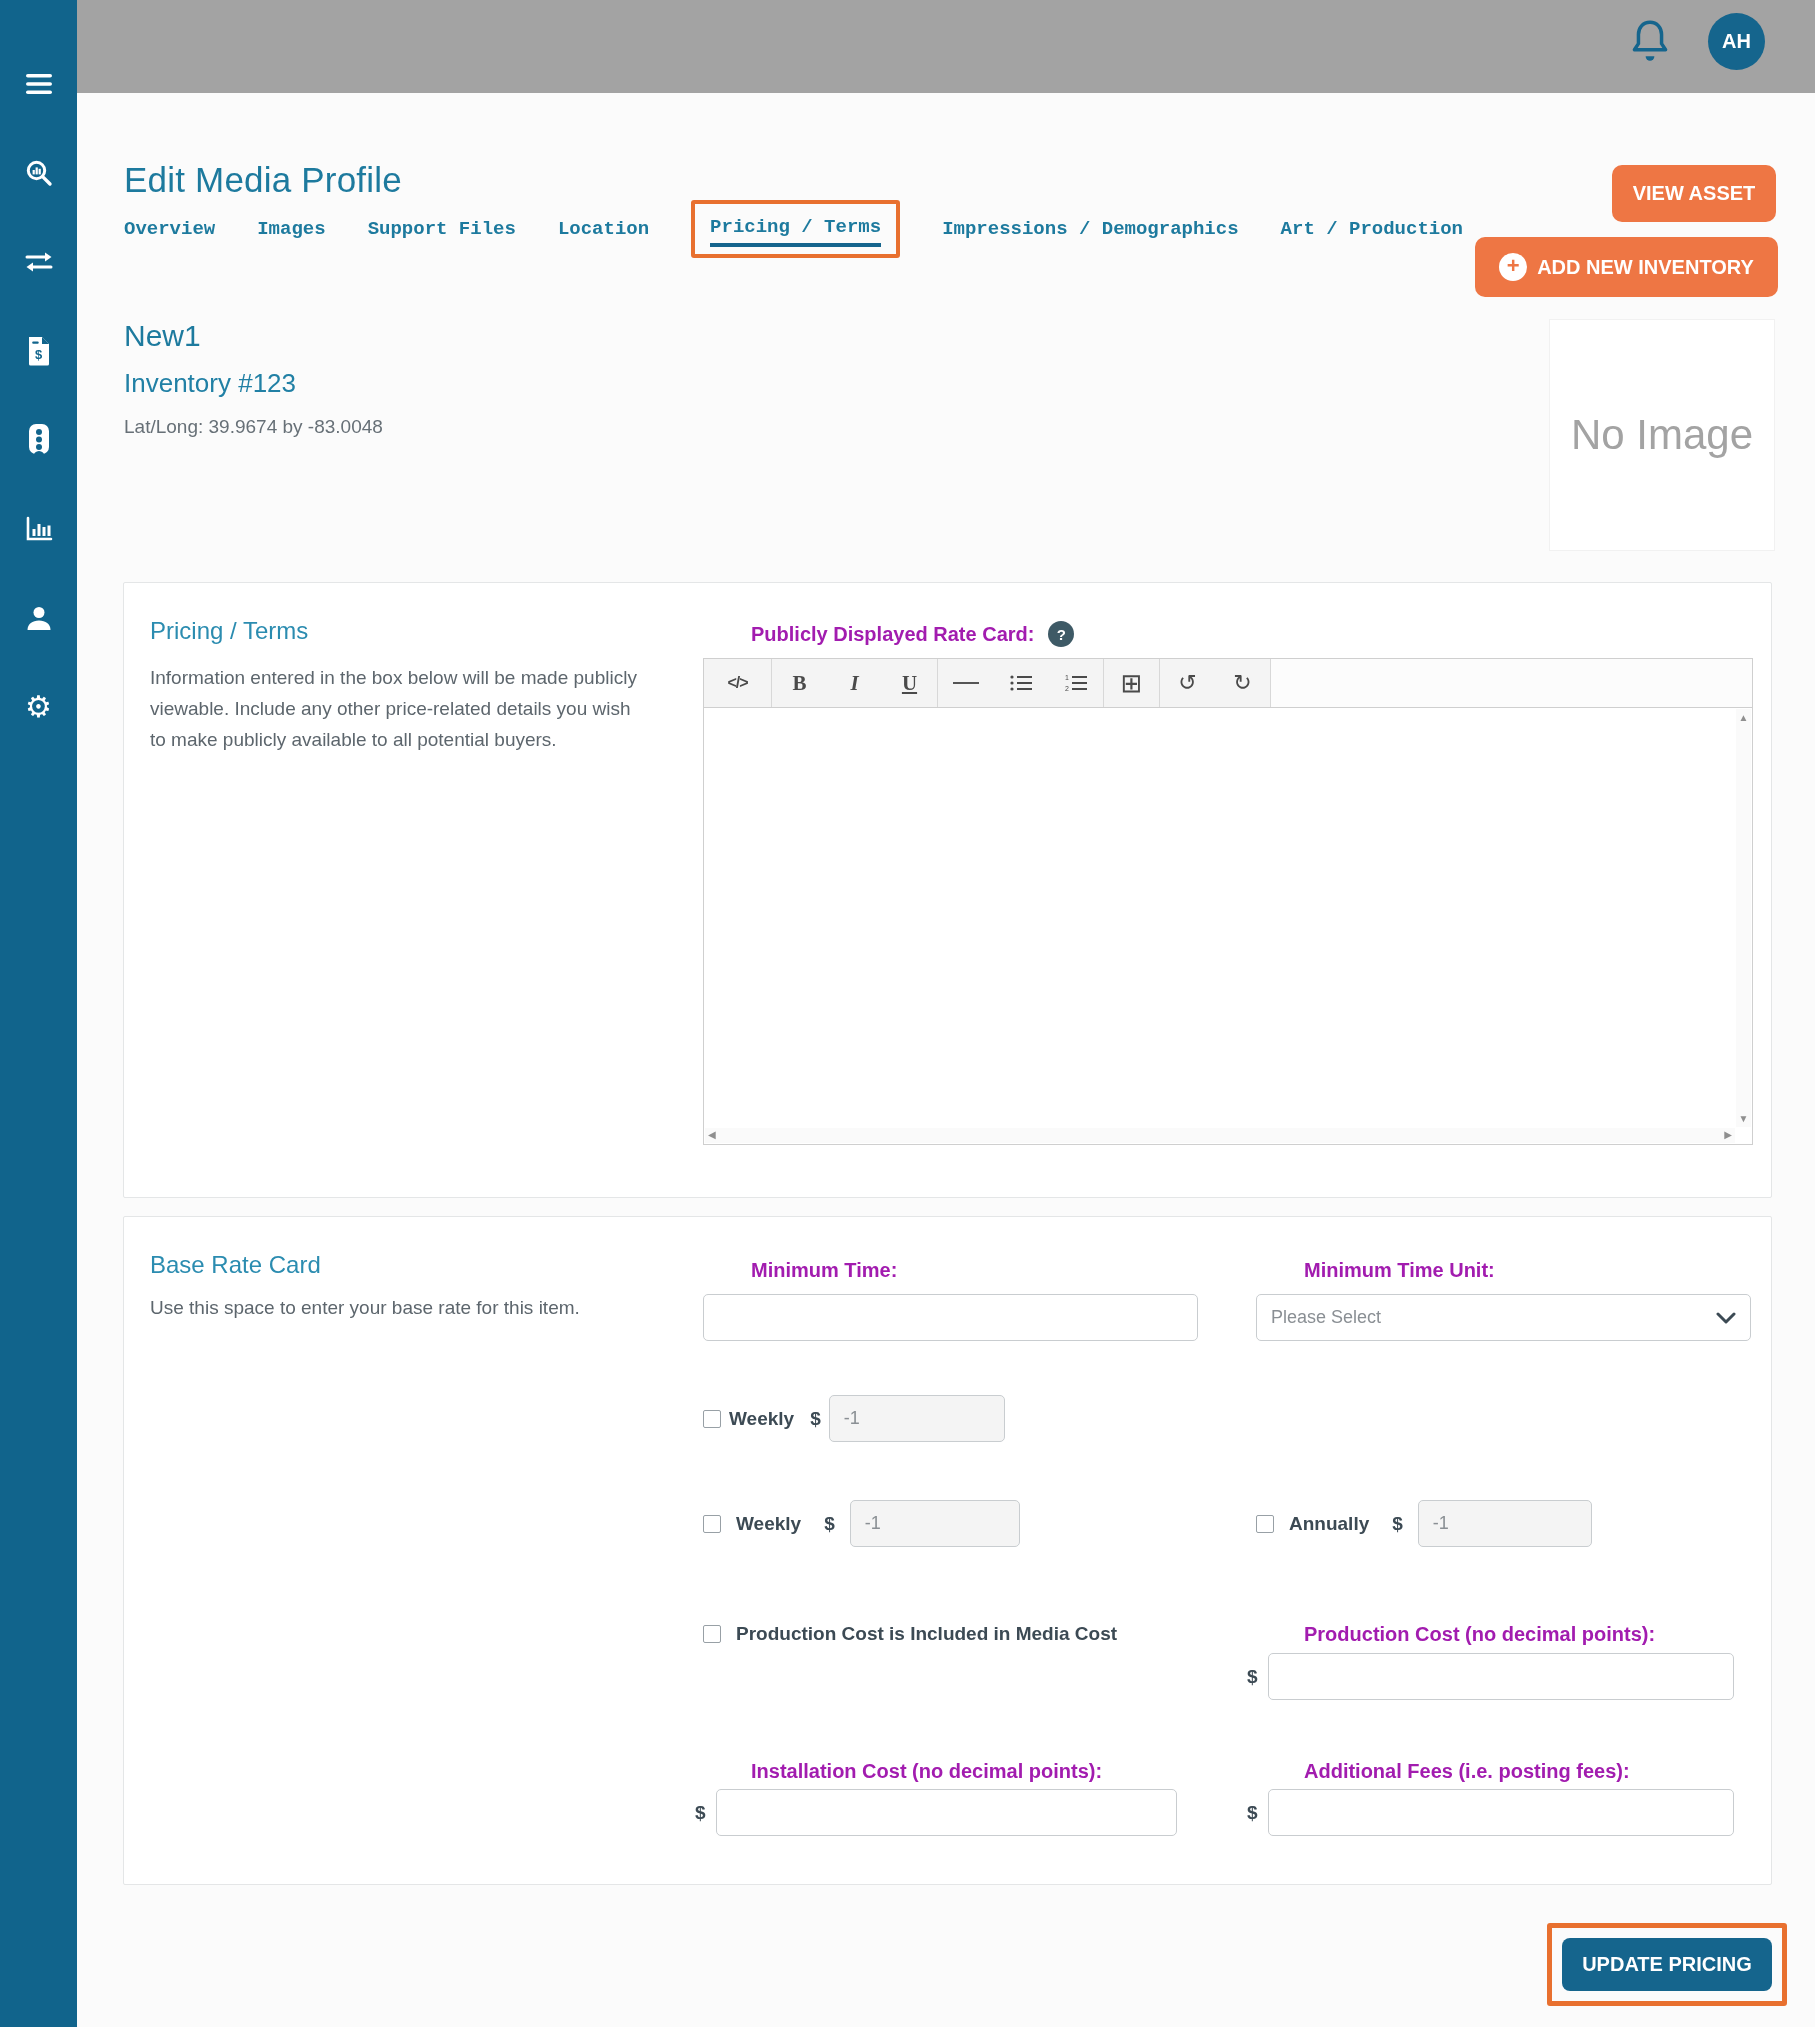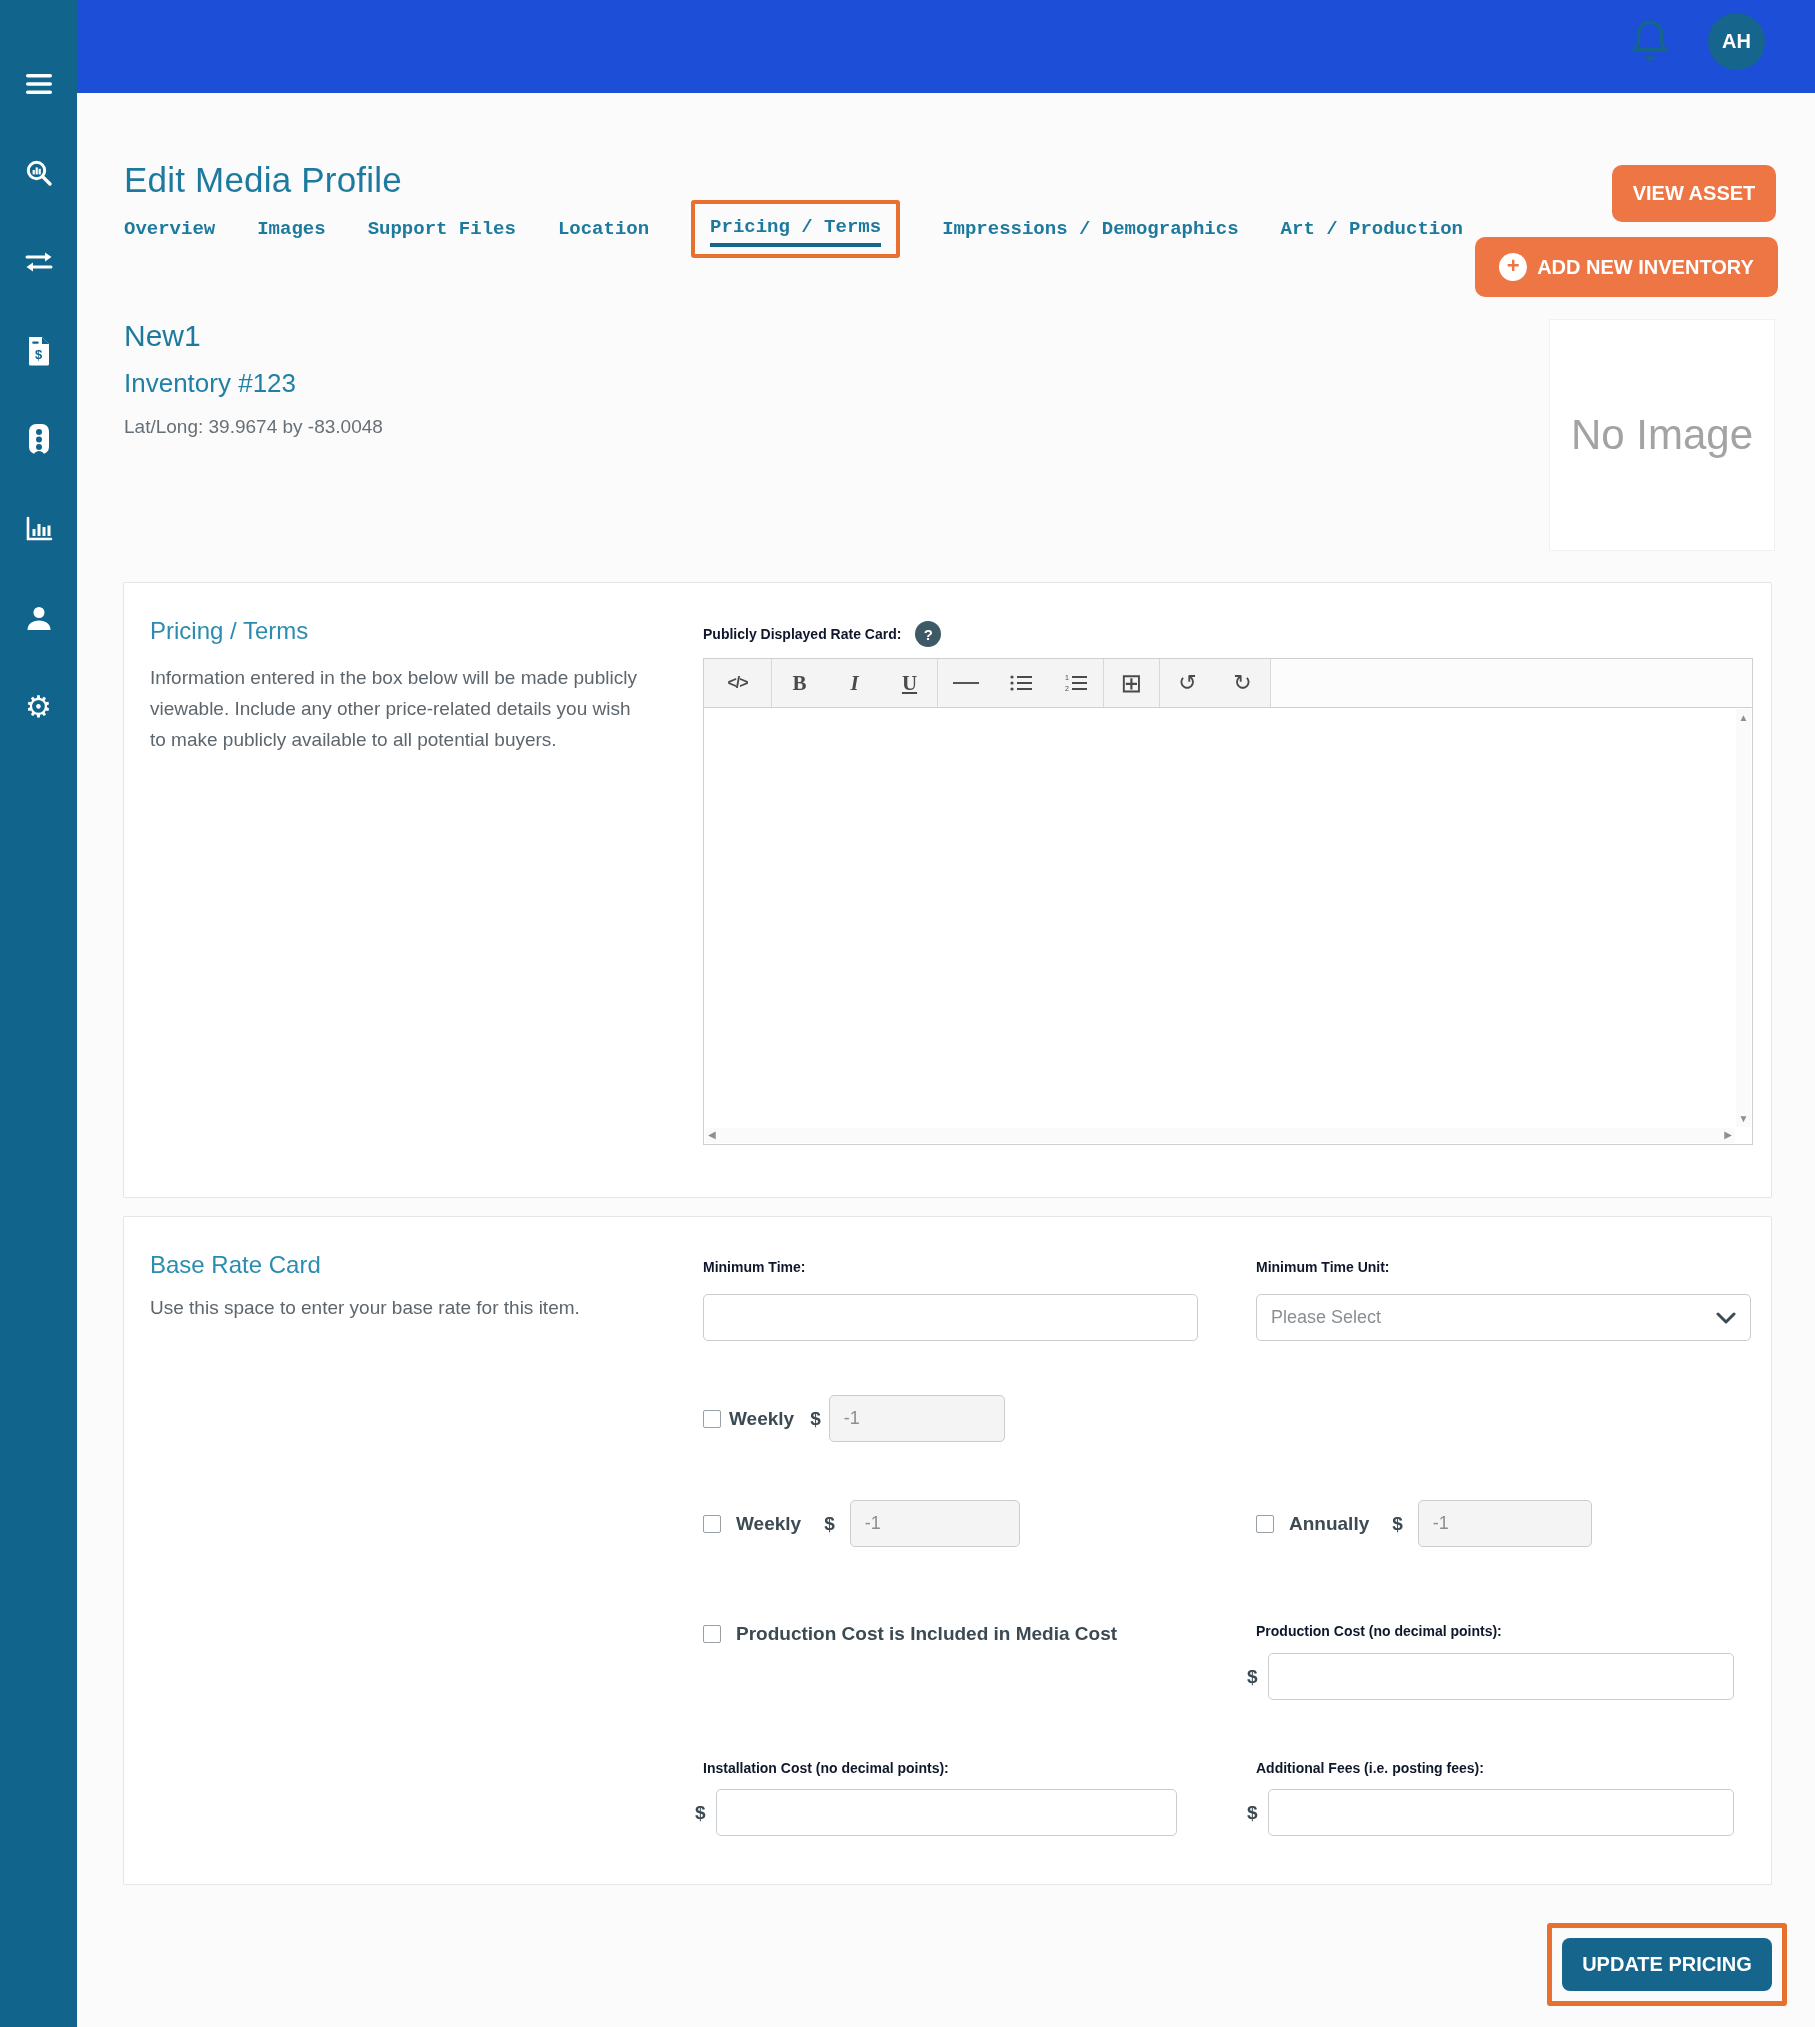--- a/index.html
+++ b/index.html
@@ -7,21 +7,21 @@
   body { font-family:"Liberation Sans", sans-serif; color:#3c4a54; }
   .app { position:relative; width:1816px; height:2028px; background:#fbfbfb; overflow:hidden; }
 
   
   .sidebar { position:absolute; left:0; top:0; width:77px; height:2028px; background:#11648c; display:flex; flex-direction:column; align-items:center; padding-top:65px; gap:51px; }
   .side-item { width:40px; height:38px; display:flex; align-items:center; justify-content:center; cursor:pointer; }
   .side-item svg { display:block; }
   .gear-glyph { color:#ffffff; font-size:30px; line-height:1; }
 
   
-  .topbar { position:absolute; left:77px; top:0; width:1738px; height:93px; background:#1d4ed8; }
+  .topbar { position:absolute; left:77px; top:0; width:1738px; height:93px; background:#a3a3a3; }
   .bell { position:absolute; left:1551px; top:18px; width:44px; height:48px; }
   .avatar { position:absolute; left:1631px; top:13px; width:57px; height:57px; border-radius:50%; background:#15658d; color:#fff; display:flex; align-items:center; justify-content:center; font-size:20px; font-weight:bold; }
 
   .main { position:absolute; left:77px; top:0; width:1738px; height:2028px; }
 
   
   .page-title { position:absolute; left:47px; top:160px; font-size:35px; color:#1d7a9e; font-weight:400; letter-spacing:0.2px; }
   .tabs { position:absolute; left:47px; top:194px; height:69px; display:flex; align-items:center; gap:42px;font-family:Liberation Mono, monospace; }
   .tab { font-size:19px; font-weight:bold; color:#1d7a9e; cursor:pointer; white-space:nowrap; }
   .tab.active { position:relative; border:4px solid #e8702f; border-radius:3px; padding:12px 15px 16px 15px; }
@@ -40,21 +40,21 @@
 
   
   .card { position:absolute; left:46px; width:1649px; background:#ffffff; border:1px solid #e4e6e7; border-radius:2px; }
   .card1 { top:582px; height:616px; }
   .card2 { top:1216px; height:669px;padding-left:20px; }
   .card-heading { position:absolute; left:26px; top:34px; font-size:24px; color:#2b8cb0; font-weight:400; }
   .card-desc { position:absolute; left:26px; width:495px; font-size:19px; line-height:31px; color:#5d666d; }
   .card1 .card-desc { top:79px; }
   .card2 .card-desc { top:75px; }
 
-  .field-label { font-size:14px; font-weight:bold; color:#0f172a; }
+  .field-label { font-size:20px; font-weight:bold; color:#a21caf;margin-left:48px; }
   .rate-label-row { position:absolute; left:579px; top:38px; display:flex; align-items:center; gap:14px; }
   .help-icon { width:26px; height:26px; border-radius:50%; background:#3e5a66; color:#fff; font-size:15px; font-weight:bold; display:flex; align-items:center; justify-content:center; cursor:pointer; }
 
   
   .editor { position:absolute; left:579px; top:75px; width:1050px; }
   .toolbar { display:flex; height:50px; border:1px solid #cfcfcf; background:#f4f4f4; }
   .tb-group { display:flex; border-right:1px solid #d8d8d8; }
   .tb-btn { width:55px; display:flex; align-items:center; justify-content:center; color:#4a4a4a; cursor:pointer; }
   .tb-code { font-size:16px; font-weight:bold; letter-spacing:-1px; width:67px; }
   .tb-serif { font-family:"Liberation Serif", serif; font-size:21px; font-weight:bold; }

